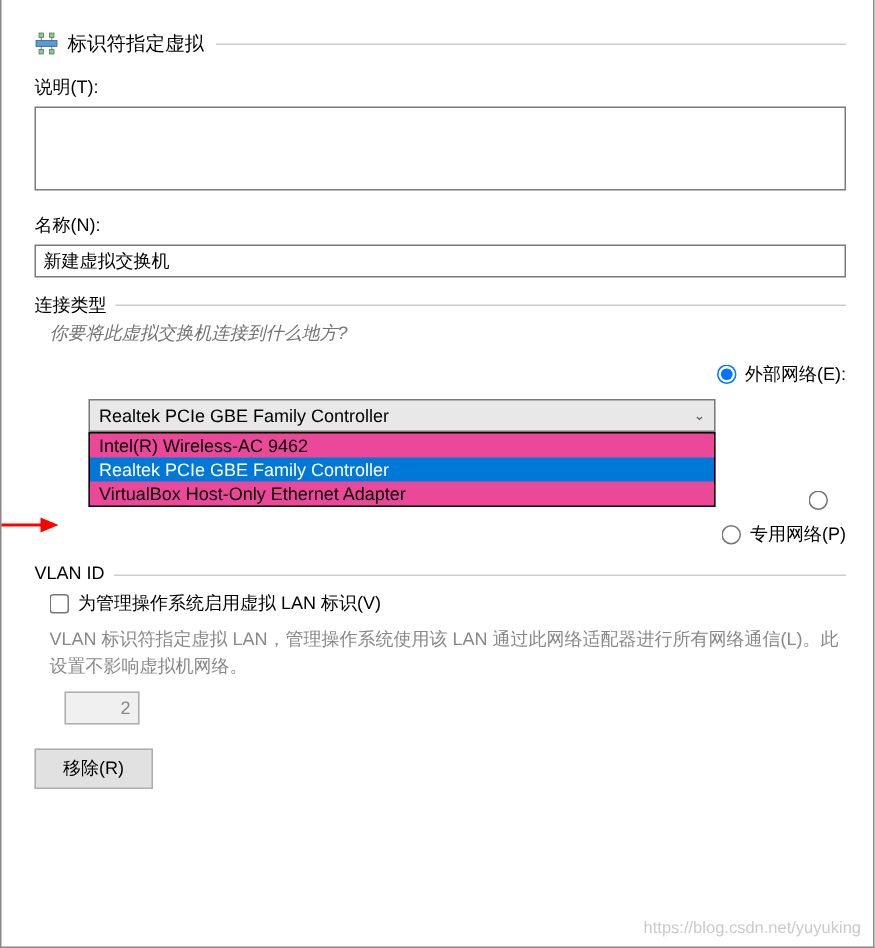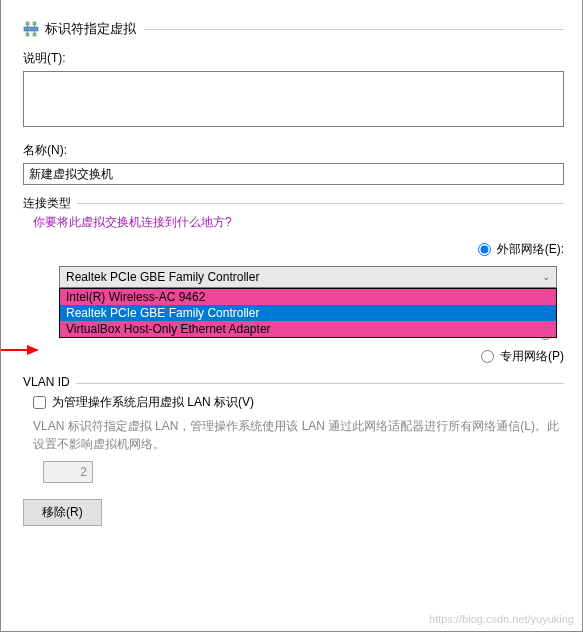--- a/index.html
+++ b/index.html
@@ -81,39 +81,40 @@
       background: #fff;
       padding-right: 6px;
       color: #000;
       font-size: 12px;
     }
     .group-content {
       padding-left: 10px;
     }
     .question {
       margin-bottom: 10px;
-      color: #a21caf;
+      color: #737373;
+      font-style: italic;
     }
     .radio-row {
       display: flex;
       align-items: center;
       margin-bottom: 8px;
       color: #000;
       justify-content: flex-end;
     }
     .radio-row input[type="radio"] {
       margin-right: 6px;
       width: 13px;
       height: 13px;
     }
     .dropdown-container {
       margin-left: 26px;
       margin-bottom: 8px;
       position: relative;
-      width: 498px;
+      width: 418px;
     }
     .dropdown-select {
       width: 100%;
       border: 1px solid #7a7a7a;
       background: #e8e8e8;
       padding: 3px 20px 3px 6px;
       font-size: 12px;
       font-family: inherit;
       height: 22px;
       position: relative;

